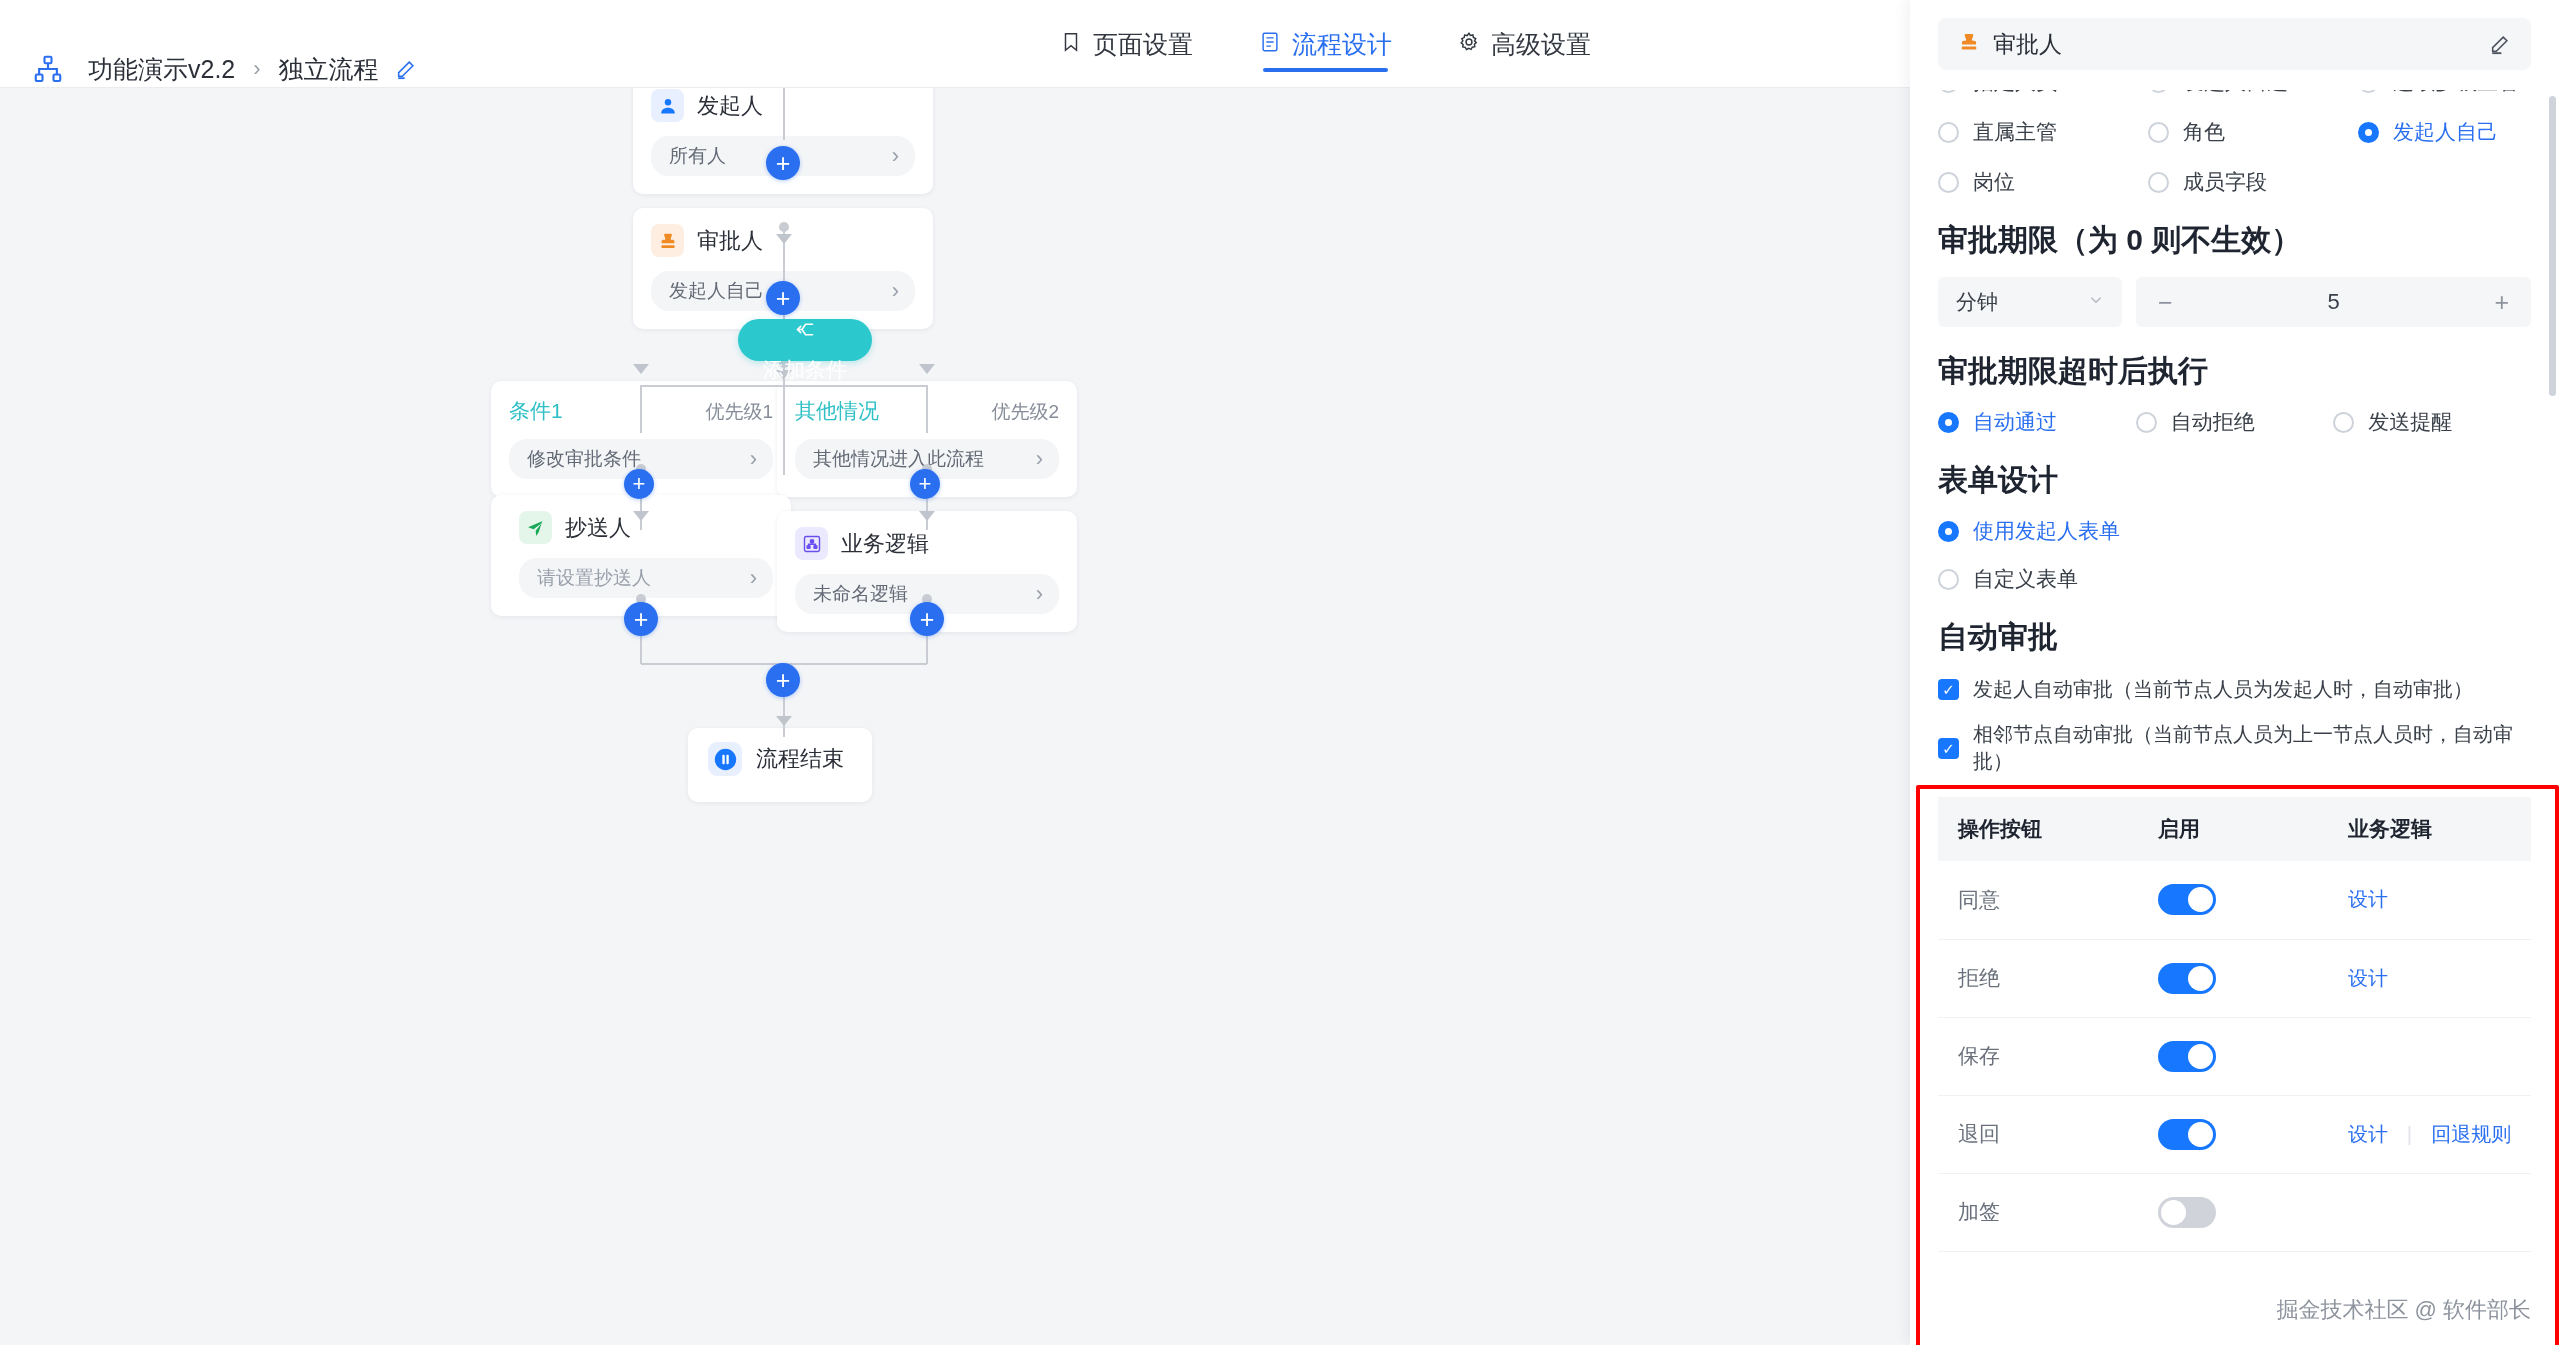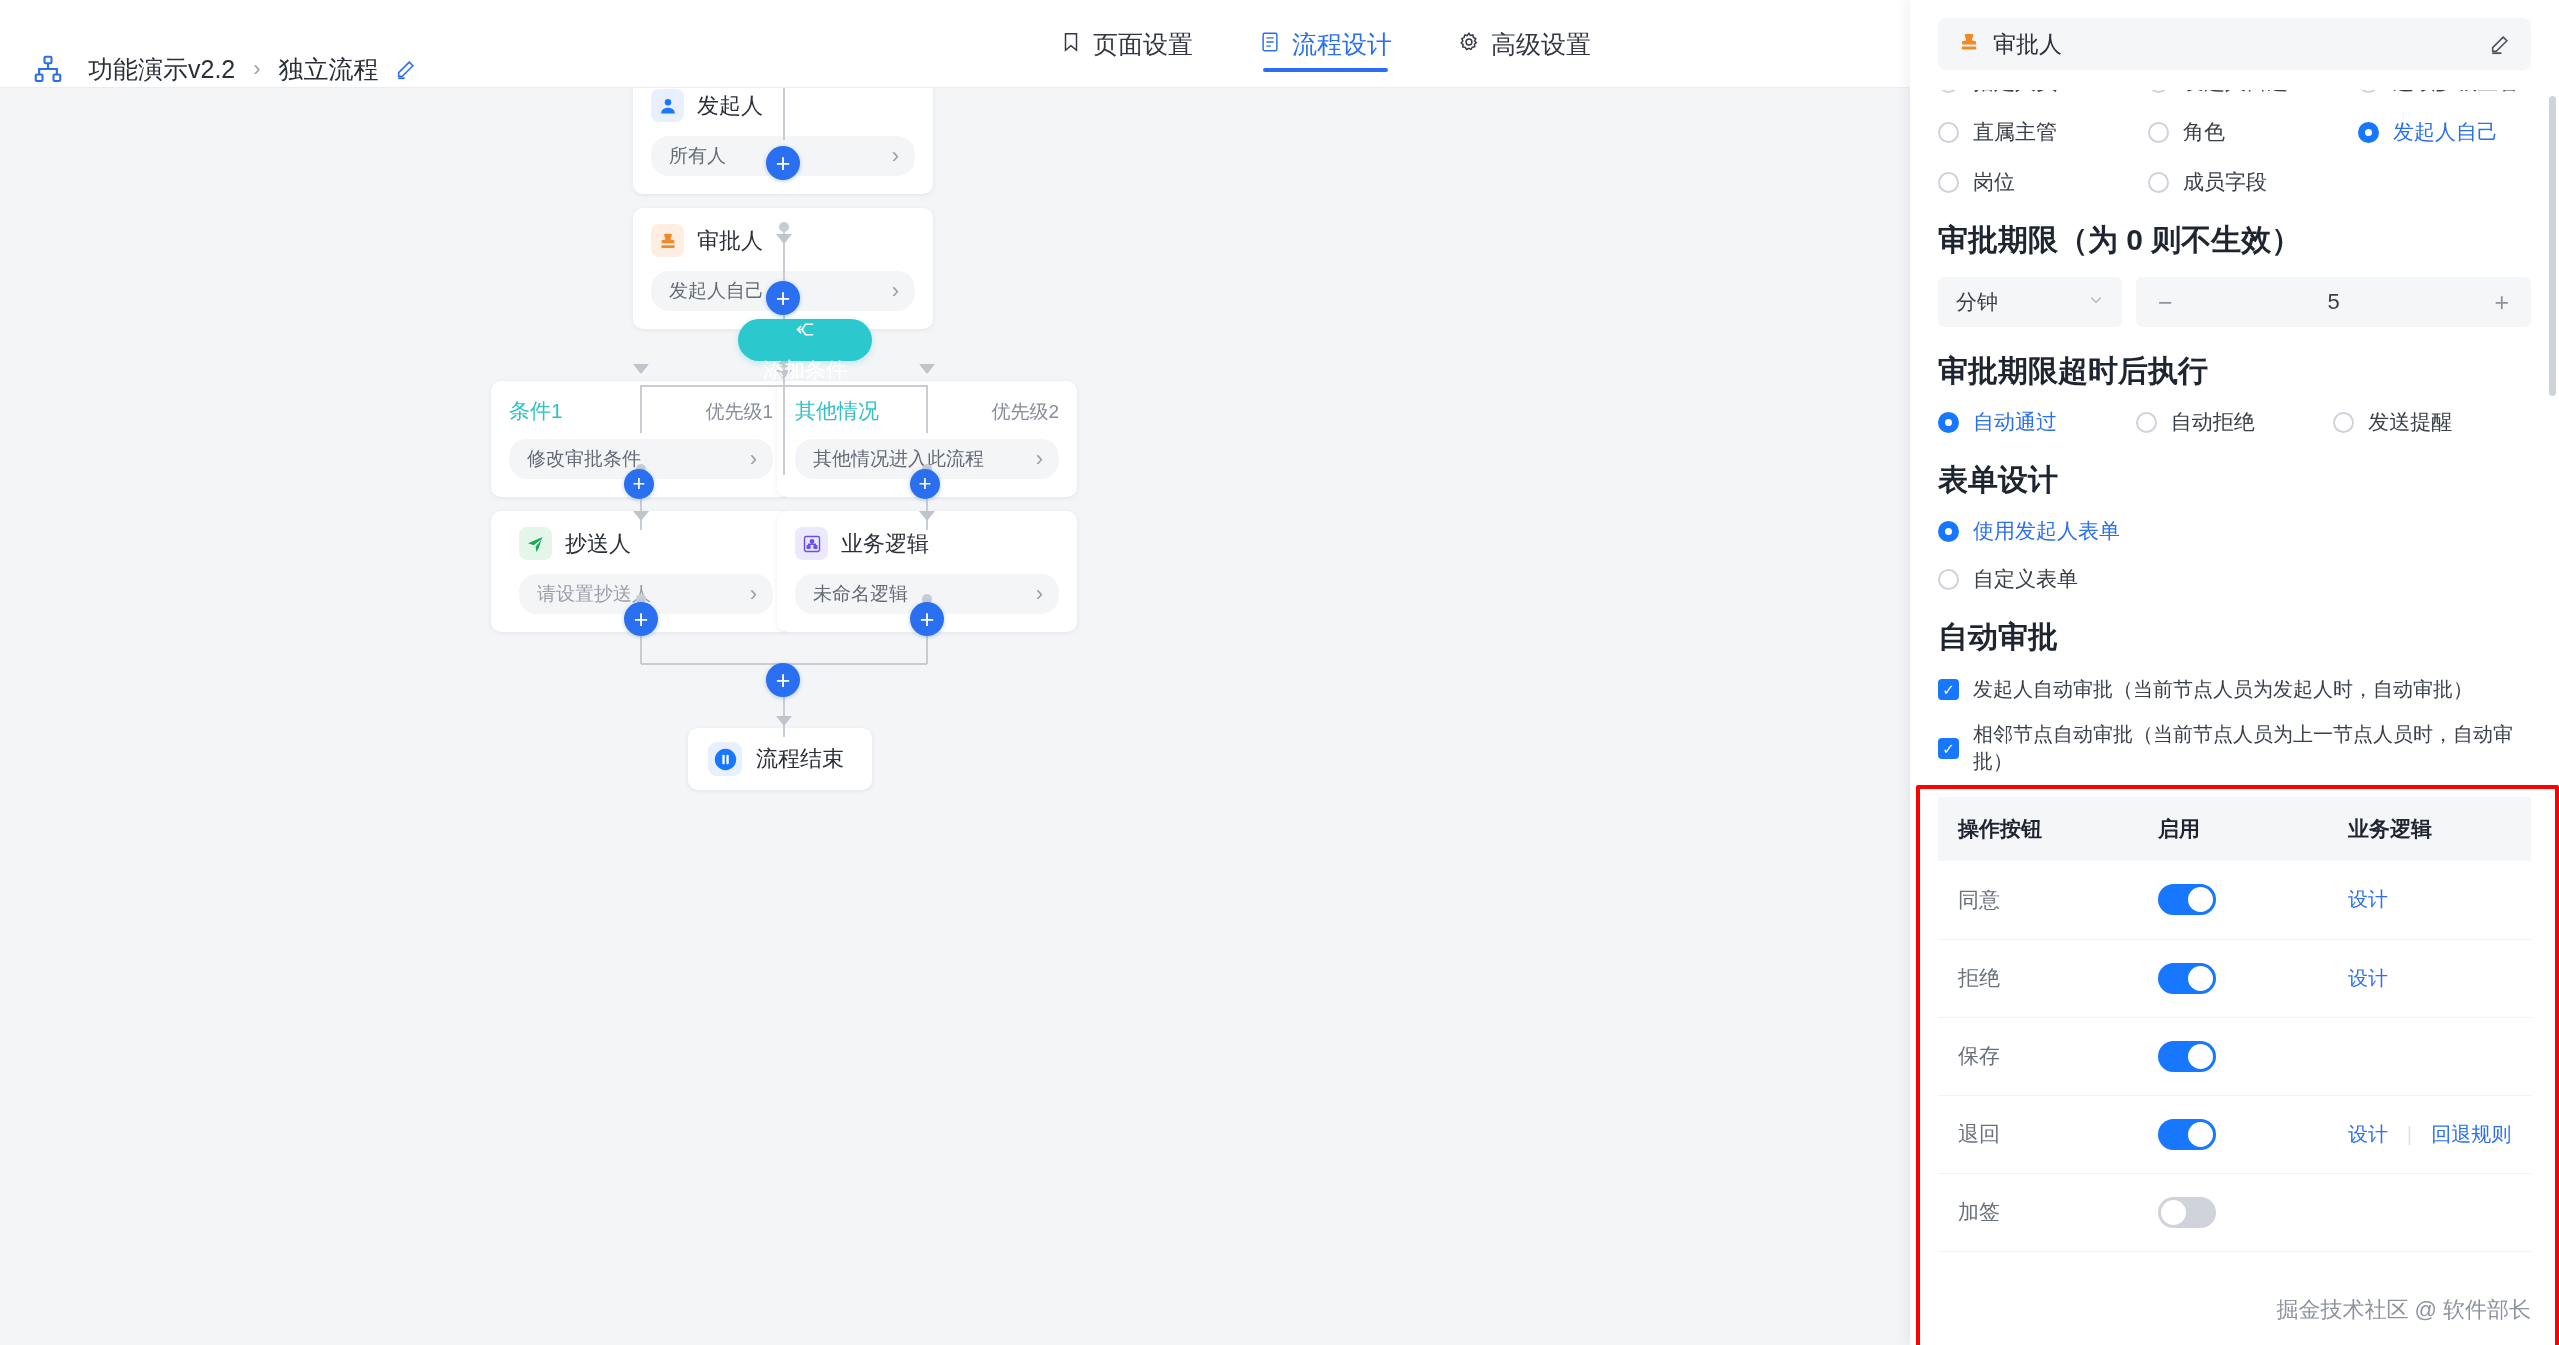--- a/index.html
+++ b/index.html
@@ -57,21 +57,21 @@
   .node-field .chev { margin-left: auto; color: #9aa0ab; font-size: 22px; line-height: 1; }
   .node-field.placeholder { color: #9aa0ab; }
 
   .cond-head { display: flex; align-items: baseline; margin-bottom: 14px; }
   .cond-name { font-size: 21px; color: #2fc0c6; }
   .cond-prio { margin-left: auto; font-size: 19px; color: #868d99; }
 
   .endnode {
     position: absolute; background: #fff; border-radius: 10px;
     box-shadow: 0 1px 5px rgba(20,30,60,.07);
-    display: flex; align-items: center; gap: 14px; padding: 14px 28px 14px 20px;
+    display: flex; align-items: center; gap: 14px; padding: 14px 28px 26px 20px;
   }
   .end-dot { width: 34px; height: 34px; border-radius: 9px; background:#e8effe; display:flex; align-items:center; justify-content:center;}
 
   .addbtn {
     position: absolute; width: 34px; height: 34px; border-radius: 50%;
     background: #2a6ff0; color: #fff; display: flex; align-items: center; justify-content: center;
     font-size: 25px; line-height: 1; cursor: pointer; z-index: 5; font-weight: 300;
     box-shadow: 0 1px 4px rgba(42,111,240,.35);
   }
   .condbtn {
@@ -321,21 +321,21 @@
 
       <div class="dot" style="left:636px; top:376px;"></div>
       <div class="dot" style="left:922px; top:376px;"></div>
       <div class="line vline" style="left:640px; top:382px; height:60px;"></div>
       <div class="line vline" style="left:926px; top:382px; height:60px;"></div>
       <div class="addbtn" style="left:624px; top:381px; width:30px; height:30px; font-size:22px;">+</div>
       <div class="addbtn" style="left:910px; top:381px; width:30px; height:30px; font-size:22px;">+</div>
       <div class="arrow" style="left:633px; top:423px;"></div>
       <div class="arrow" style="left:919px; top:423px;"></div>
 
-      <div class="node" style="left:491px; top:423px;padding-left:28px;">
+      <div class="node" style="left:491px; top:407px;padding-left:28px;">
         <div class="node-head">
           <span class="node-badge badge-green">
             <svg width="20" height="20" viewBox="0 0 24 24" fill="#18a957">
               <path d="M21.5 3L2.5 11.2l6.6 2.4L19 6.1l-7.4 9.1.6 6.3 3-4.4 4.3-13.1z"></path>
             </svg>
           </span>
           <span class="node-title">抄送人</span>
         </div>
         <div class="node-field placeholder">
           <span>请设置抄送人</span>

